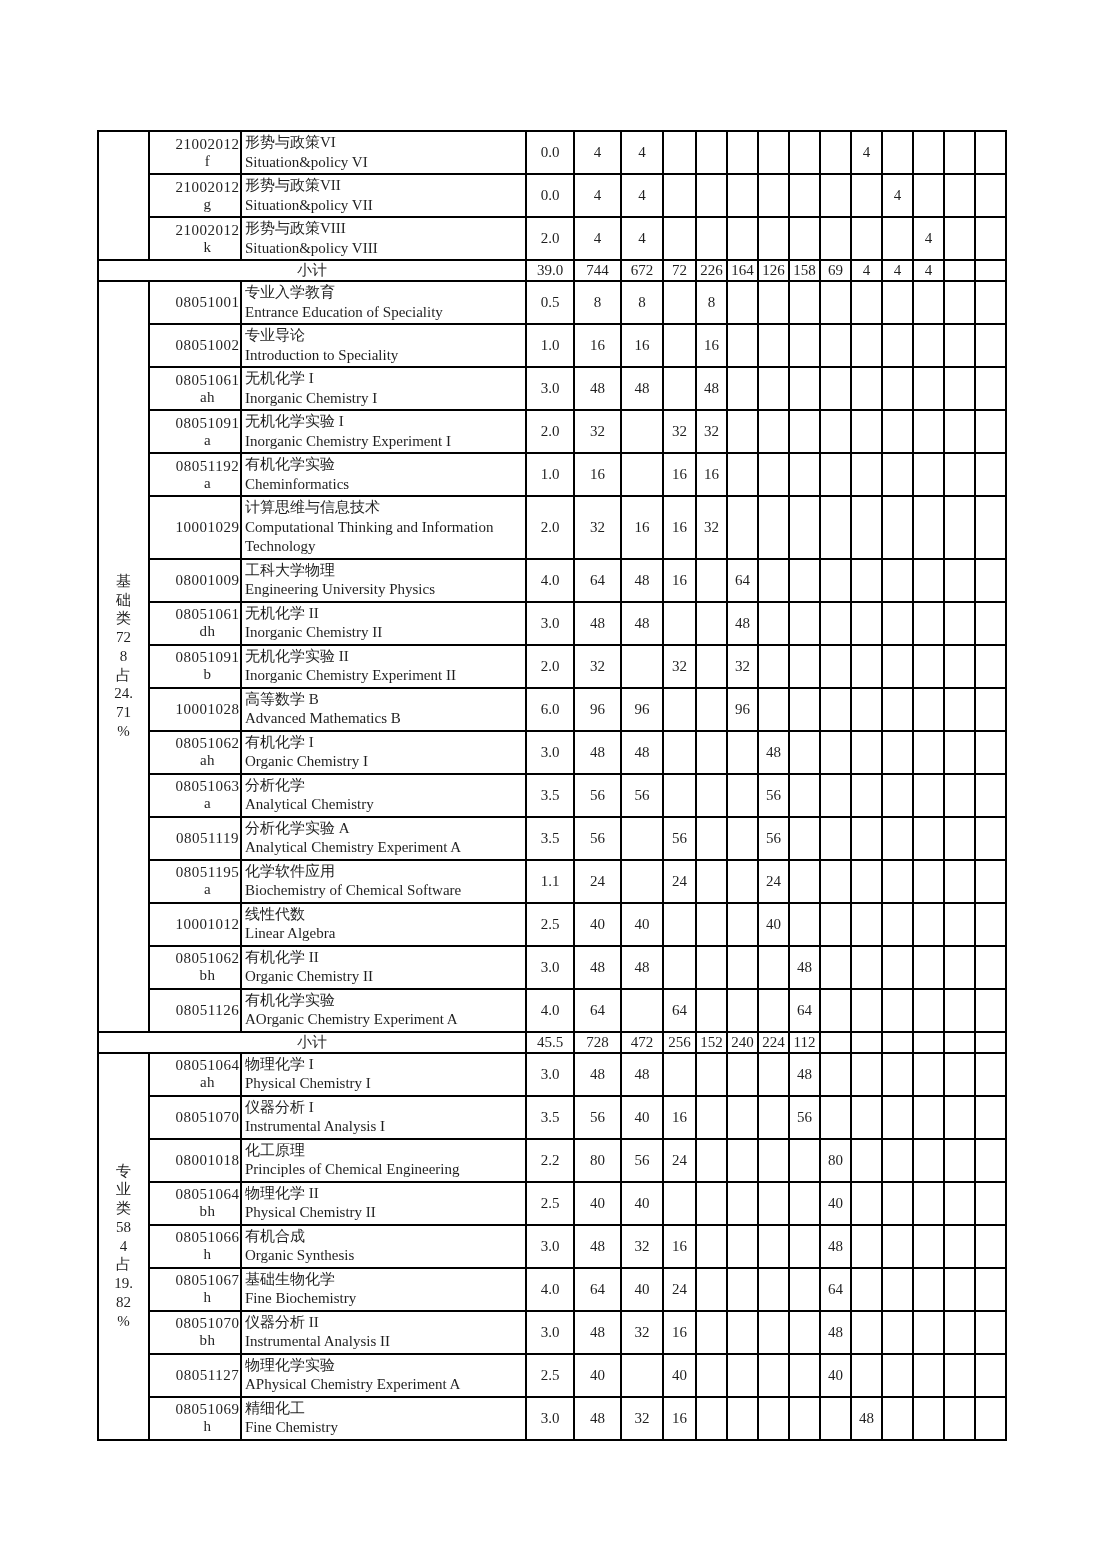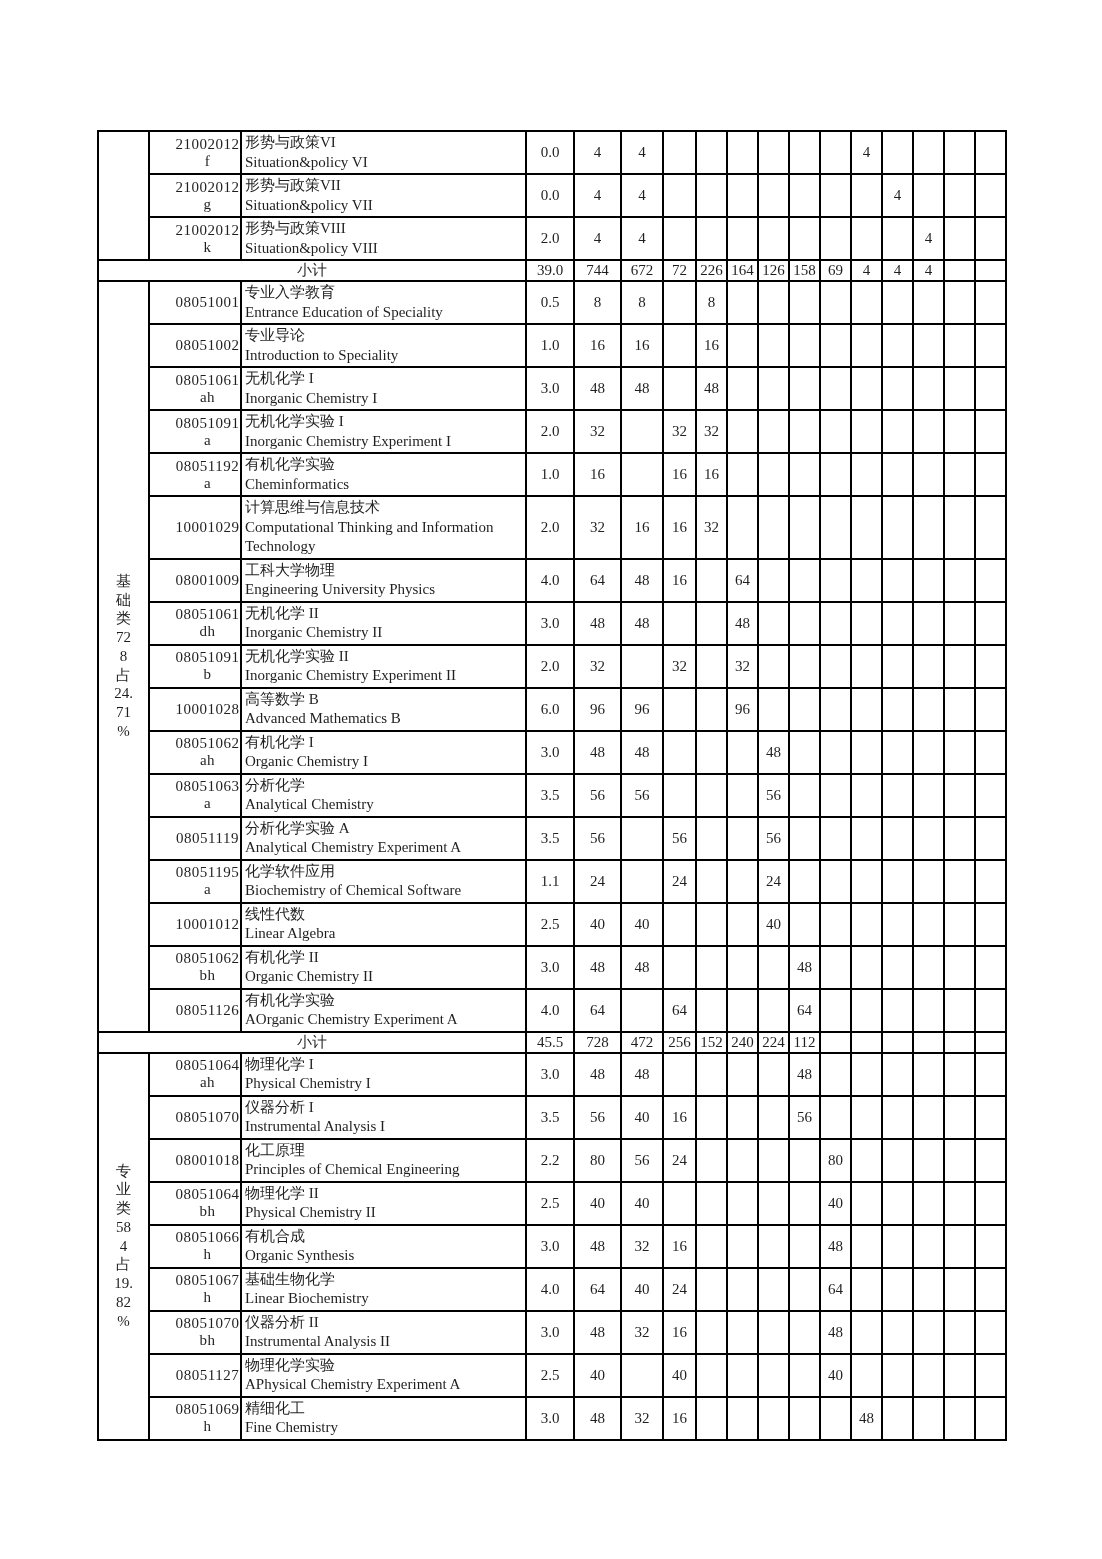--- a/index.html
+++ b/index.html
@@ -629,21 +629,21 @@
           <td class="num-cell"></td>
           <td class="num-cell"></td>
           <td class="num-cell"></td>
           <td class="num-cell"></td>
           <td class="num-cell"></td>
         </tr>
         <tr class="course-row">
           <td class="code-cell">08051067h</td>
           <td class="name-cell">
             <span class="zh">基础生物化学</span>
-            <span class="en">Linear Biochemistry</span>
+            <span class="en">Fine Biochemistry</span>
           </td>
           <td class="num-cell">4.0</td>
           <td class="num-cell">64</td>
           <td class="num-cell">40</td>
           <td class="num-cell">24</td>
           <td class="num-cell"></td>
           <td class="num-cell"></td>
           <td class="num-cell"></td>
           <td class="num-cell"></td>
           <td class="num-cell">64</td>

